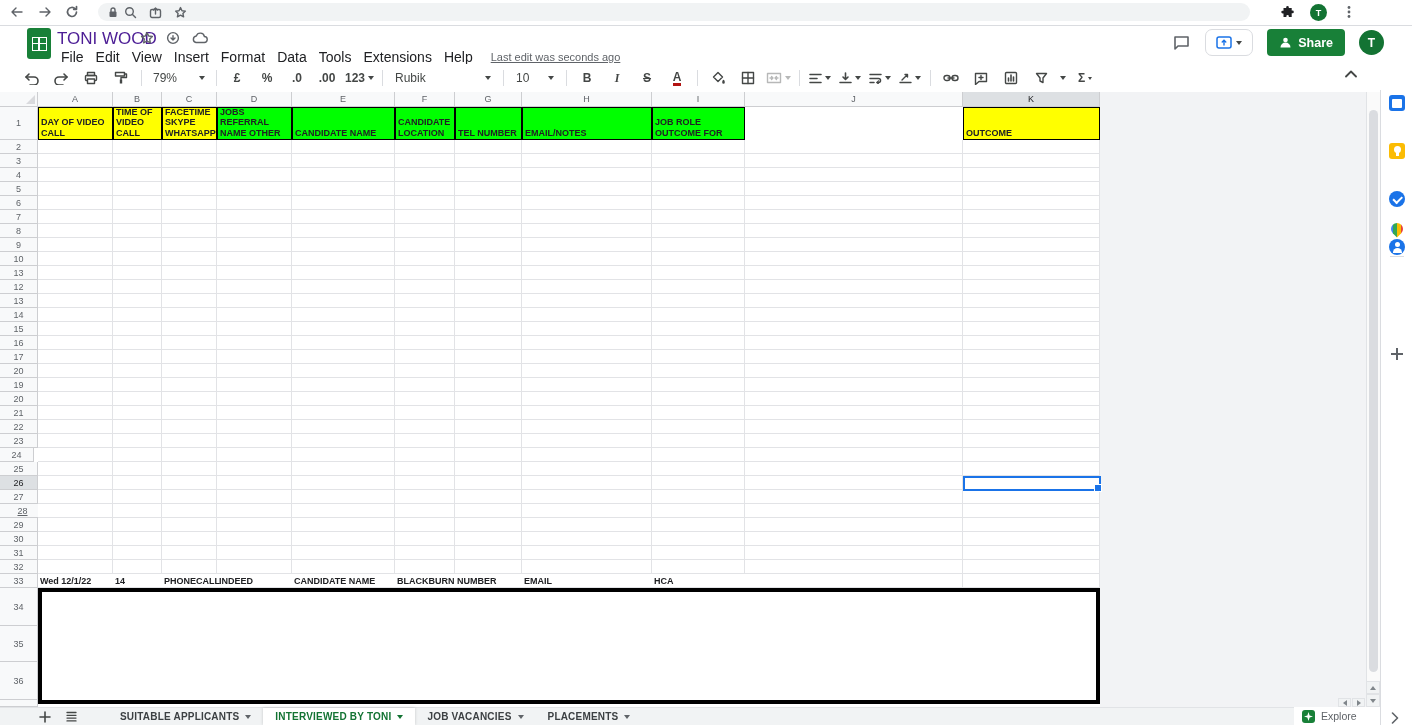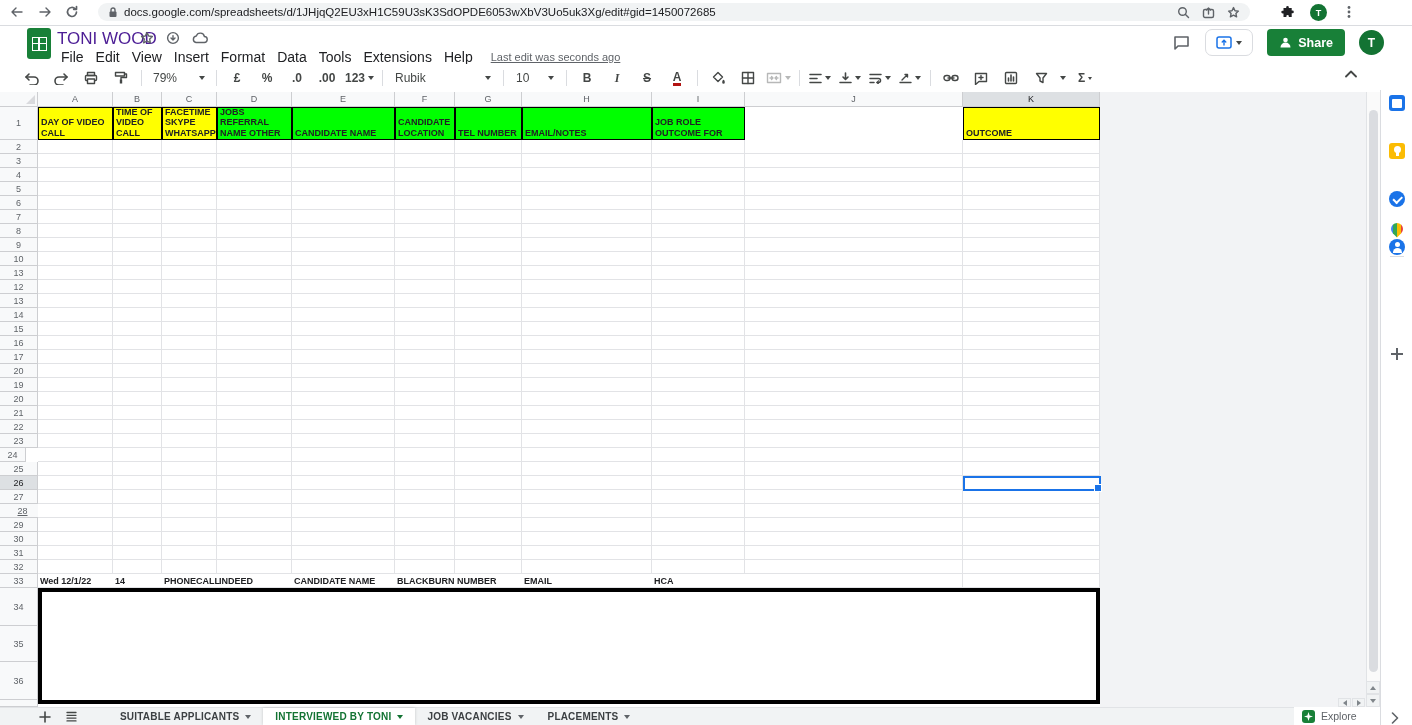--- a/index.html
+++ b/index.html
@@ -117,21 +117,20 @@
         <path d="M11.5 7a4.5 4.5 0 1 1-1.3-3.2M11.5 1.5v2.8H8.7" stroke-width="1.7"></path>
       </svg>
   </div>
   <div class="url-bar">
     <span>
       <svg class="i" width="10" height="11" viewBox="0 0 10 11">
           <rect x="1.5" y="4.5" width="7" height="5.5" fill="#5f6368" stroke="none" rx="1"></rect>
           <path d="M3 4.5V3a2 2 0 0 1 4 0v1.5"></path>
         </svg>
     </span>
-    <span class="url-text">docs.google.com/spreadsheets/d/1JHjqQ2EU3xH1C59U3sK3SdOPDE6053wXbV3Uo5uk3Xg/edit#gid=1450072685</span>
     <span class="urlicons">
       <span>
           <svg class="i" width="13" height="13" viewBox="0 0 13 13">
             <circle cx="5.5" cy="5.5" r="3.8"></circle>
             <path d="M8.5 8.5l3 3"></path>
           </svg>
         </span>
       <span>
           <svg class="i" width="13" height="13" viewBox="0 0 13 13">
             <rect x="1.5" y="3.5" width="10" height="8" rx="1.5"></rect>
@@ -644,21 +643,21 @@
     <div class="cell" style="left: 113px; top: 342px; width: 49px; height: 14px;"></div>
     <div class="cell" style="left: 162px; top: 342px; width: 55px; height: 14px;"></div>
     <div class="cell" style="left: 217px; top: 342px; width: 75px; height: 14px;"></div>
     <div class="cell" style="left: 292px; top: 342px; width: 103px; height: 14px;"></div>
     <div class="cell" style="left: 395px; top: 342px; width: 60px; height: 14px;"></div>
     <div class="cell" style="left: 455px; top: 342px; width: 67px; height: 14px;"></div>
     <div class="cell" style="left: 522px; top: 342px; width: 130px; height: 14px;"></div>
     <div class="cell" style="left: 652px; top: 342px; width: 93px; height: 14px;"></div>
     <div class="cell" style="left: 745px; top: 342px; width: 218px; height: 14px;"></div>
     <div class="cell" style="left: 963px; top: 342px; width: 137px; height: 14px;"></div>
-    <div class="row-h" style="left: 0px; top: 356px; width: 26px; height: 14px;">24</div>
+    <div class="row-h" style="left: 0px; top: 356px; width: 34px; height: 14px;">24</div>
     <div class="cell" style="left: 38px; top: 356px; width: 75px; height: 14px;"></div>
     <div class="cell" style="left: 113px; top: 356px; width: 49px; height: 14px;"></div>
     <div class="cell" style="left: 162px; top: 356px; width: 55px; height: 14px;"></div>
     <div class="cell" style="left: 217px; top: 356px; width: 75px; height: 14px;"></div>
     <div class="cell" style="left: 292px; top: 356px; width: 103px; height: 14px;"></div>
     <div class="cell" style="left: 395px; top: 356px; width: 60px; height: 14px;"></div>
     <div class="cell" style="left: 455px; top: 356px; width: 67px; height: 14px;"></div>
     <div class="cell" style="left: 522px; top: 356px; width: 130px; height: 14px;"></div>
     <div class="cell" style="left: 652px; top: 356px; width: 93px; height: 14px;"></div>
     <div class="cell" style="left: 745px; top: 356px; width: 218px; height: 14px;"></div>

